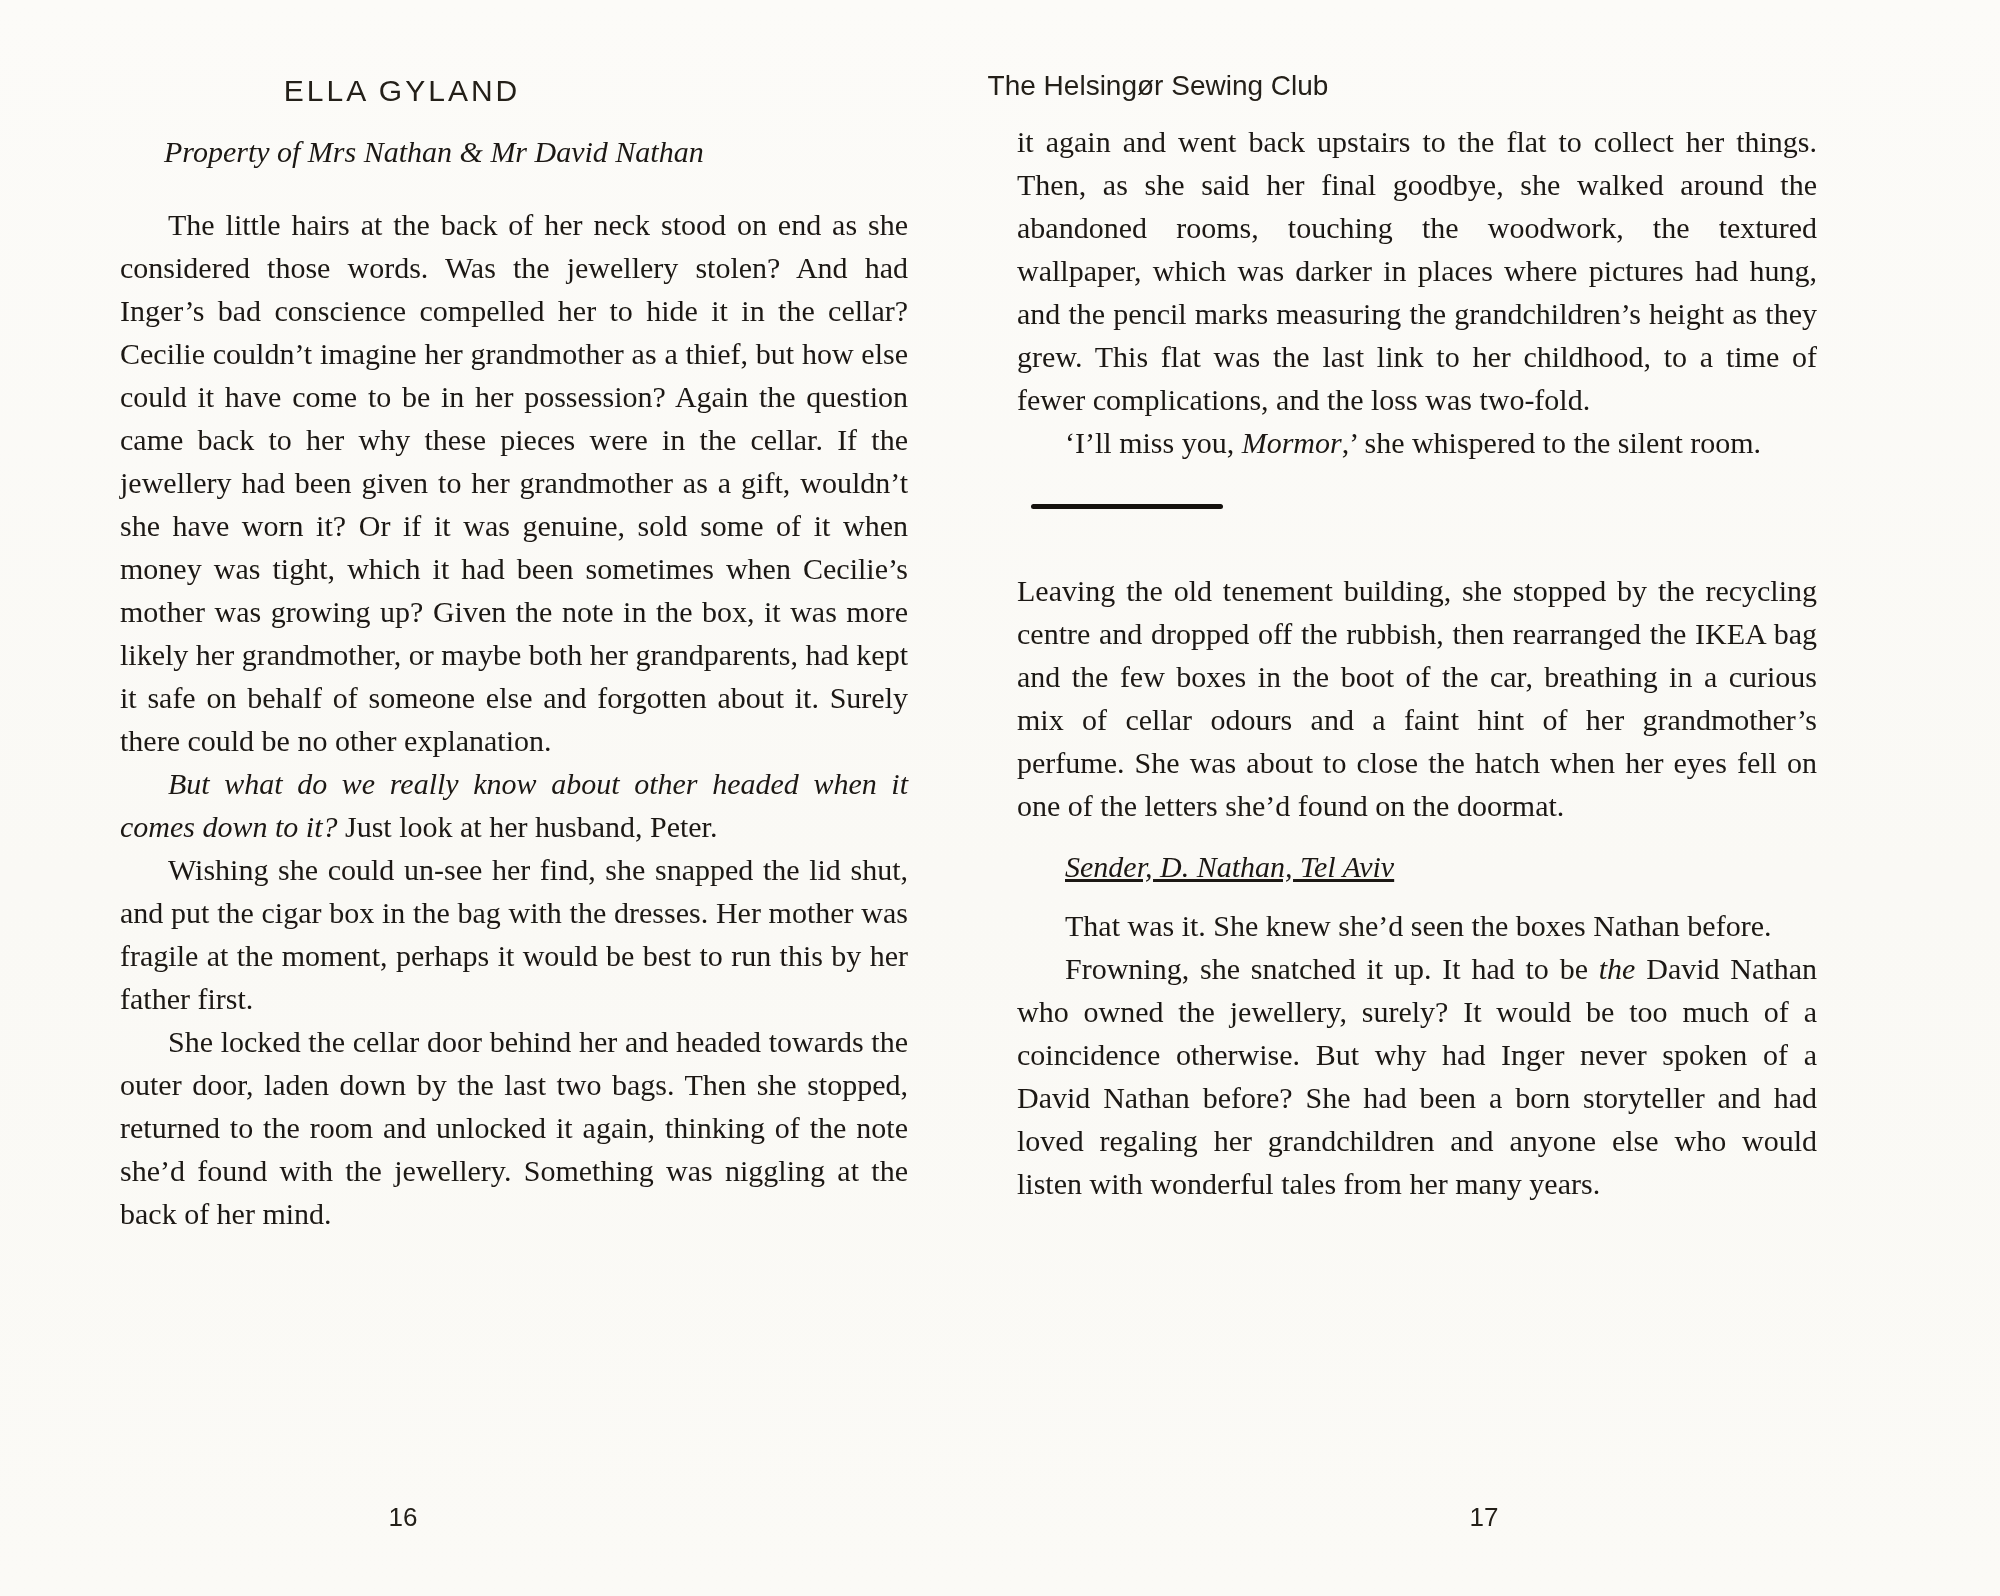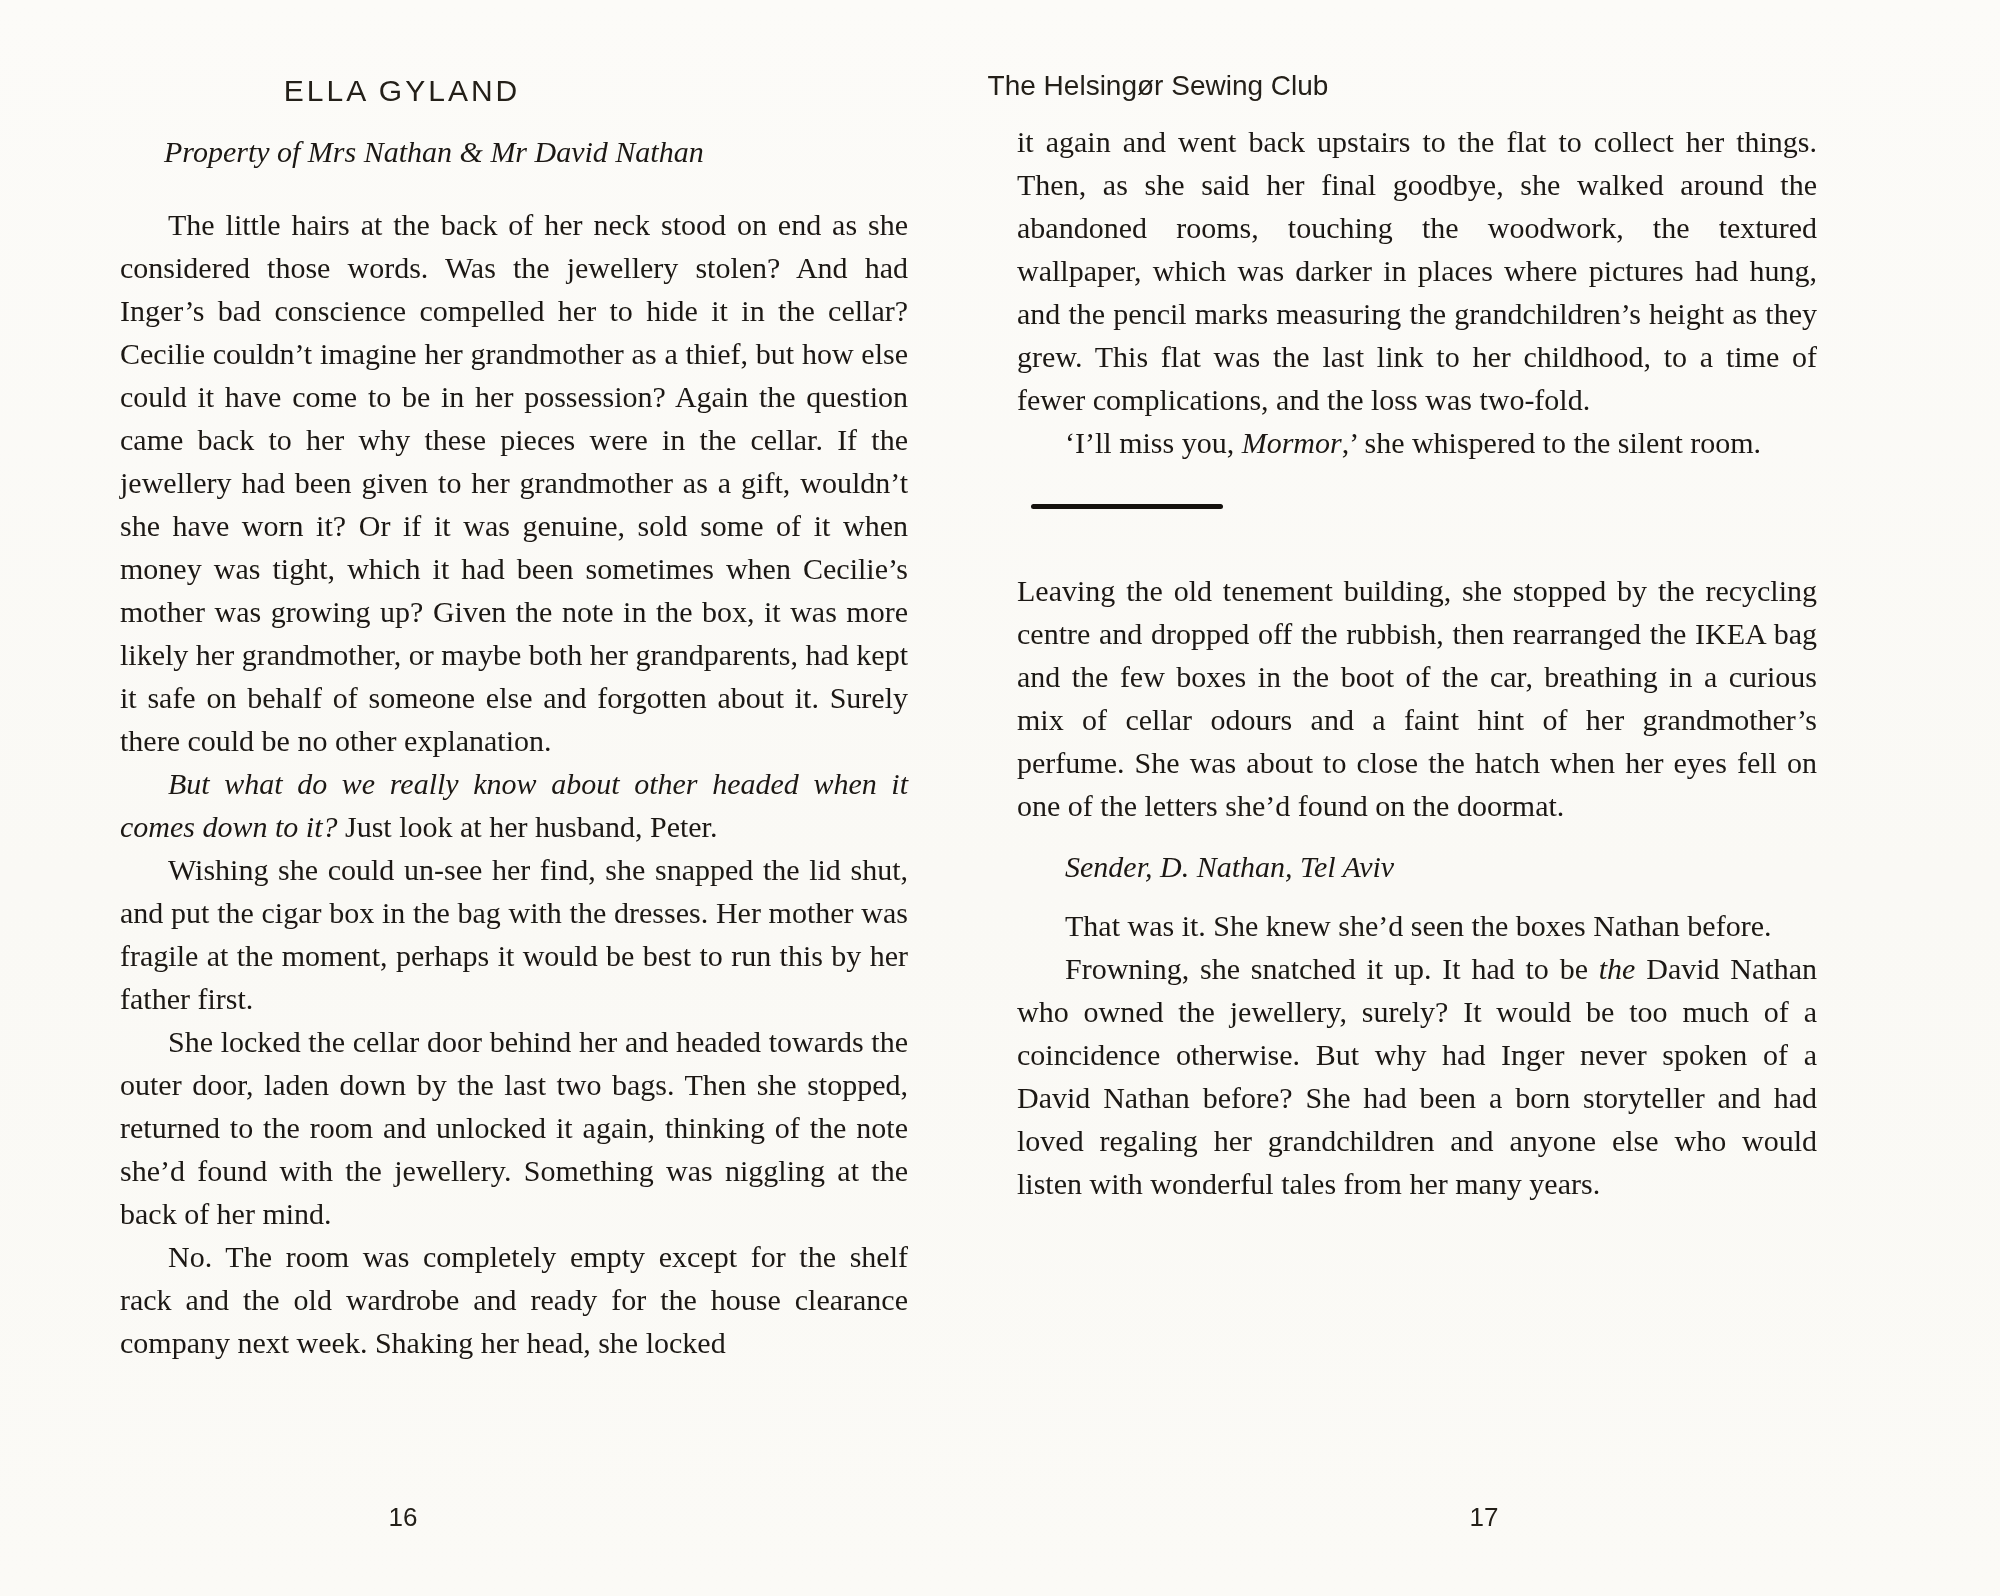--- a/index.html
+++ b/index.html
@@ -53,20 +53,21 @@
     text-indent: 0;
     text-align: left;
     margin-left: 44px;
     margin-bottom: 30px;
   }
   .sender {
     font-style: italic;
     text-indent: 0;
     text-align: left;
     margin: 18px 0 16px 48px;
+    text-decoration: underline;
   }
   .italic { font-style: italic; }
   .scene-break {
     width: 192px;
     height: 5px;
     background: #15120e;
     border-radius: 3px;
     margin: 40px 0 60px 14px;
   }
   .folio {
@@ -92,21 +93,20 @@
 
       <p class="para">The little hairs at the back of her neck stood on end as she considered those words. Was the jewellery stolen? And had Inger’s bad conscience compelled her to hide it in the cellar? Cecilie couldn’t imagine her grandmother as a thief, but how else could it have come to be in her possession? Again the question came back to her why these pieces were in the cellar. If the jewellery had been given to her grandmother as a gift, wouldn’t she have worn it? Or if it was genuine, sold some of it when money was tight, which it had been sometimes when Cecilie’s mother was growing up? Given the note in the box, it was more likely her grandmother, or maybe both her grandparents, had kept it safe on behalf of someone else and forgotten about it. Surely there could be no other explanation.</p>
 
       <p class="para"><span class="italic">But what do we really know about other headed when it comes down to it?</span><span> Just look at her husband, Peter.</span></p>
 
       <p class="para">Wishing she could un-see her find, she snapped the lid shut, and put the cigar box in the bag with the dresses. Her mother was fragile at the moment, perhaps it would be best to run this by her father first.</p>
 
       <p class="para">She locked the cellar door behind her and headed towards the outer door, laden down by the last two bags. Then she stopped, returned to the room and unlocked it again, thinking of the note she’d found with the jewellery. Something was niggling at the back of her mind.</p>
 
 
-      <p class="para">No. The room was completely empty except for the shelf rack and the old wardrobe and ready for the house clearance company next week. Shaking her head, she locked</p>
     </div>
 
     <div class="folio folio-left">16</div>
   </section>
 
   <section class="page">
     <div class="running-head head-right">The Helsingør Sewing Club</div>
 
     <div class="page-body body-right">
       <p class="para no-indent">it again and went back upstairs to the flat to collect her things. Then, as she said her final goodbye, she walked around the abandoned rooms, touching the woodwork, the textured wallpaper, which was darker in places where pictures had hung, and the pencil marks measuring the grandchildren’s height as they grew. This flat was the last link to her childhood, to a time of fewer complications, and the loss was two-fold.</p>

